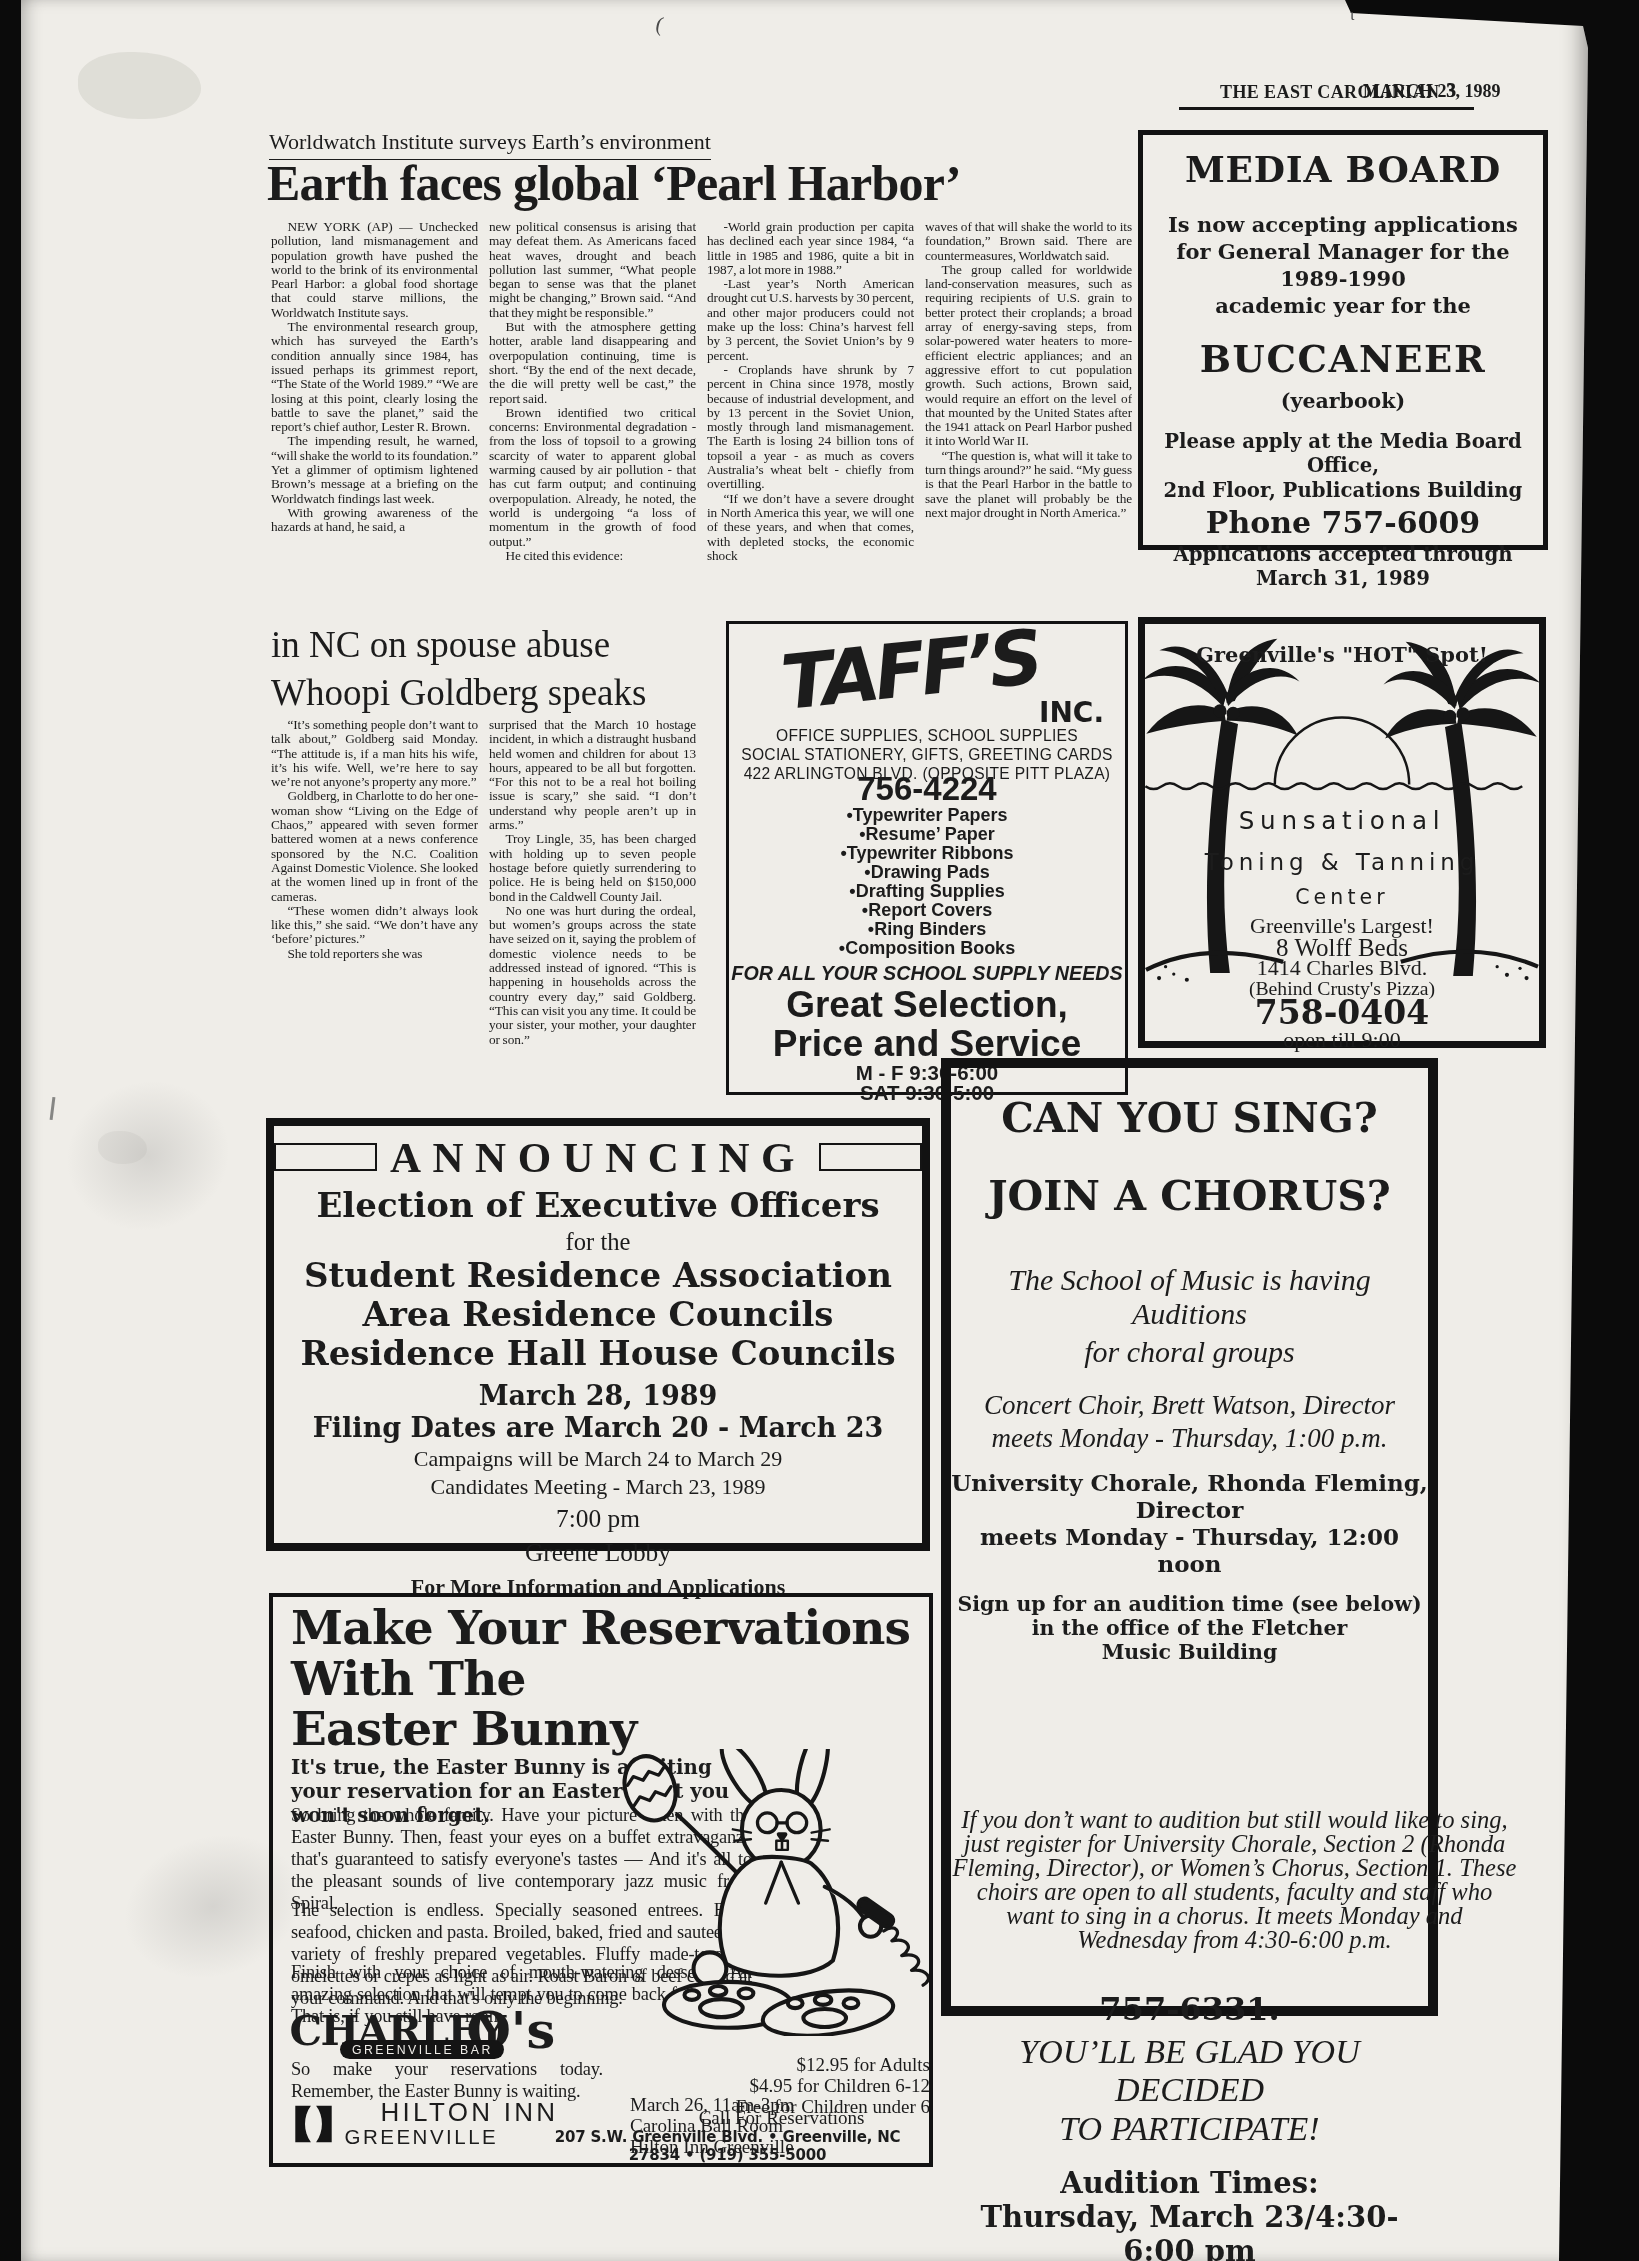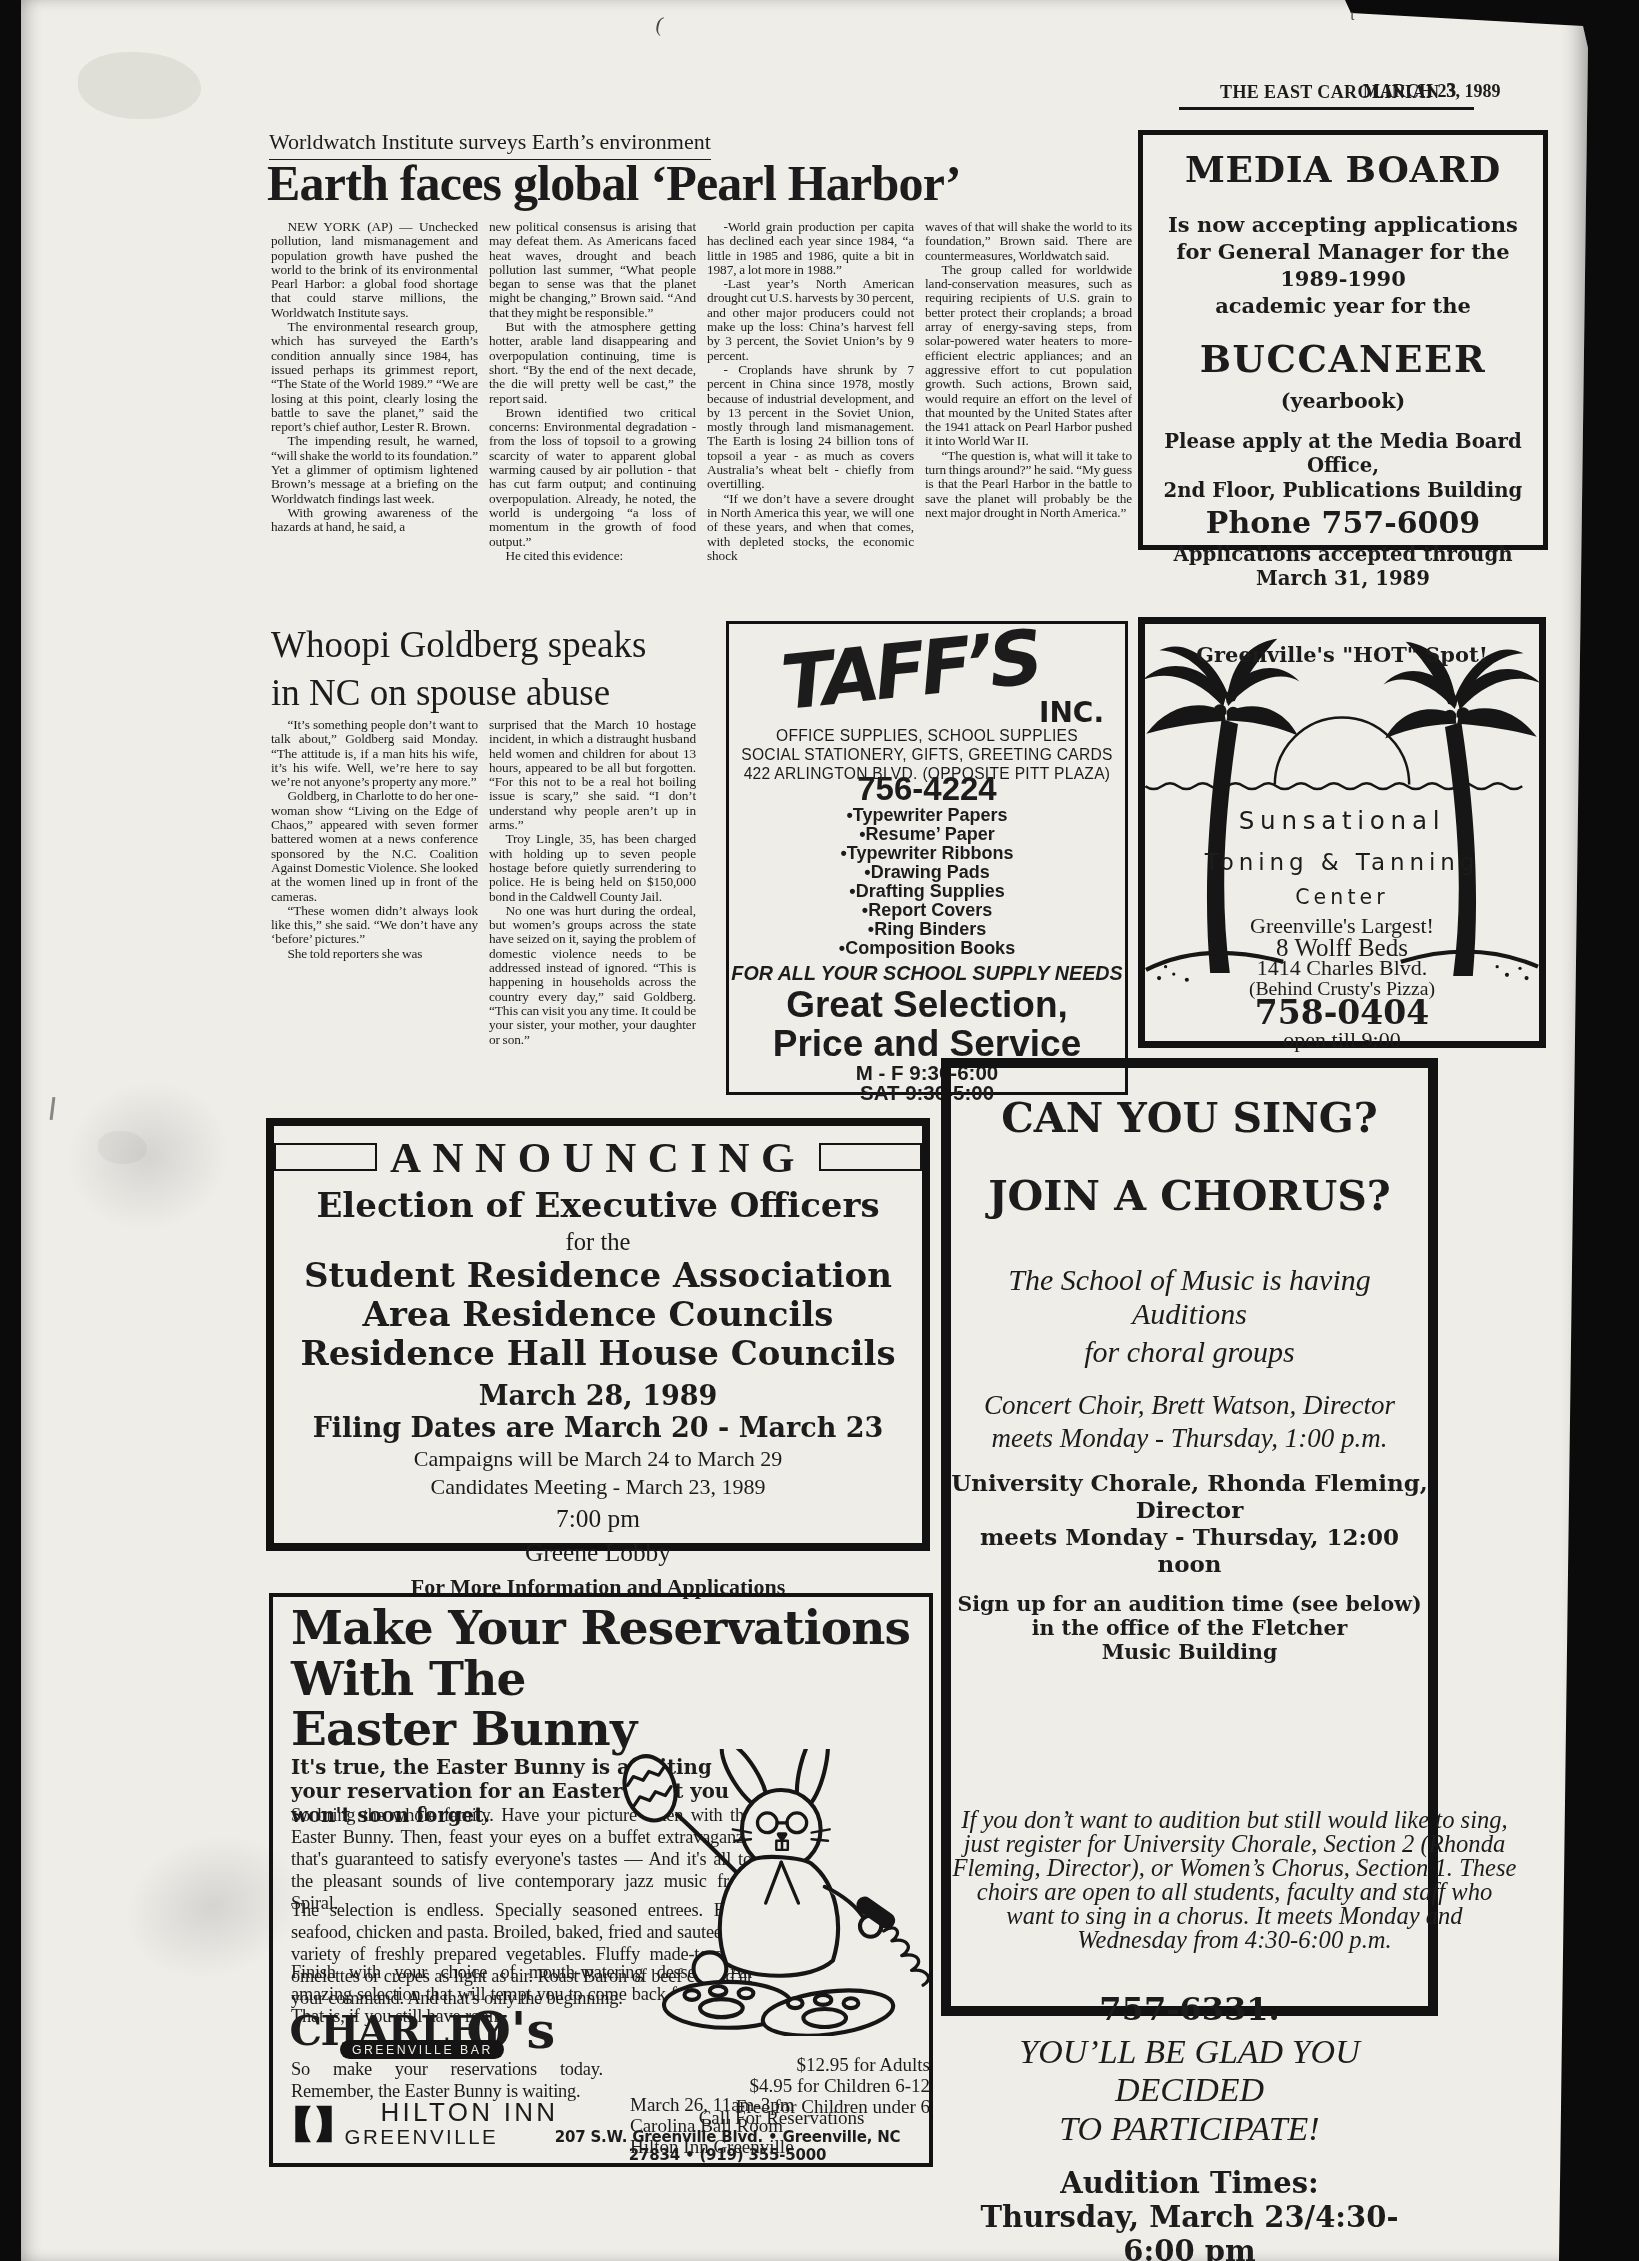--- a/index.html
+++ b/index.html
@@ -171,22 +171,22 @@
       <div>2nd Floor, Publications Building</div>
     </div>
     <div class="mb-phone">Phone 757-6009</div>
     <div class="mb-deadline">
       <div>Applications accepted through</div>
       <div>March 31, 1989</div>
     </div>
   </div>
 
   <div class="whoopi-headline">
+    <div>in NC on spouse abuse</div>
     <div>Whoopi Goldberg speaks</div>
-    <div>in NC on spouse abuse</div>
   </div>
   <div class="news-col" style="left:271px; top:718px; height:369px;">
     <p>“It’s something people don’t want to talk about,” Goldberg said Monday. “The attitude is, if a man hits his wife, it’s his wife. Well, we’re here to say we’re not anyone’s property any more.”</p>
     <p>Goldberg, in Charlotte to do her one-woman show “Living on the Edge of Chaos,” appeared with seven former battered women at a news conference sponsored by the N.C. Coalition Against Domestic Violence. She looked at the women lined up in front of the cameras.</p>
     <p>“These women didn’t always look like this,” she said. “We don’t have any ‘before’ pictures.”</p>
     <p>She told reporters she was</p>
   </div>
   <div class="news-col" style="left:489px; top:718px; height:379px;">
     <p class="ni">surprised that the March 10 hostage incident, in which a distraught husband held women and children for about 13 hours, appeared to be all but forgotten. “For this not to be a real hot boiling issue is scary,” she said.  “I don’t understand why people aren’t up in arms.”</p>
     <p>Troy Lingle, 35, has been charged with holding up to seven people hostage before quietly surrendering to police. He is being held on $150,000 bond in the Caldwell County Jail.</p>

